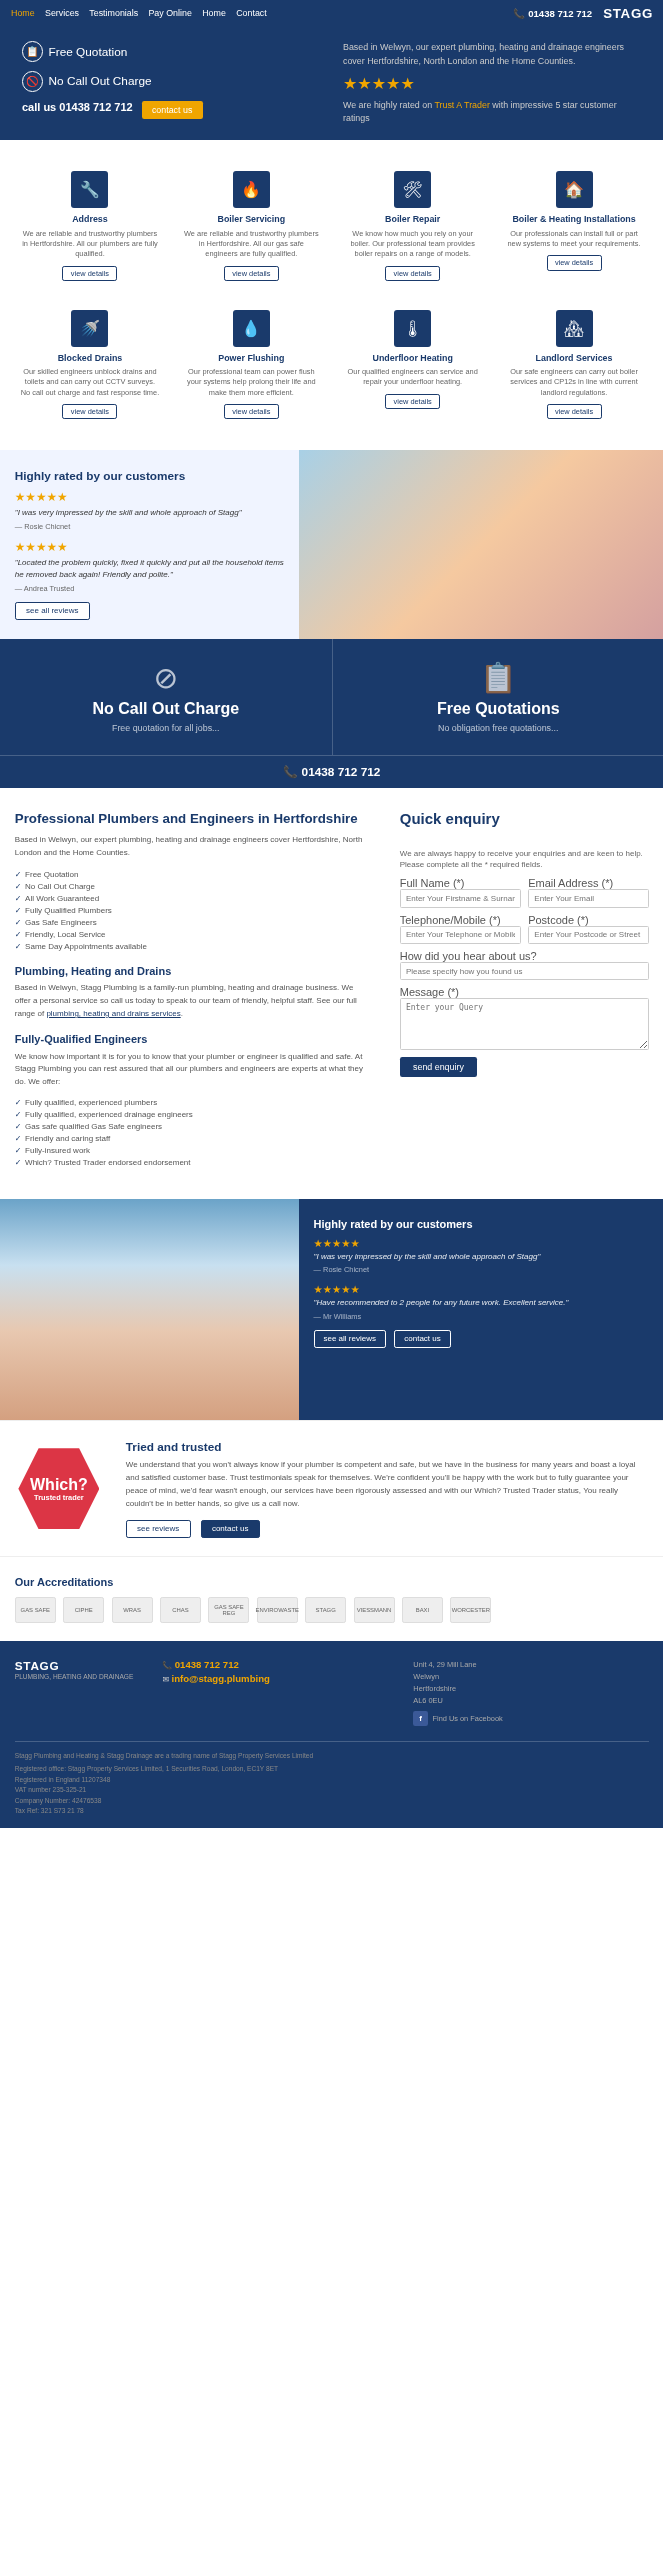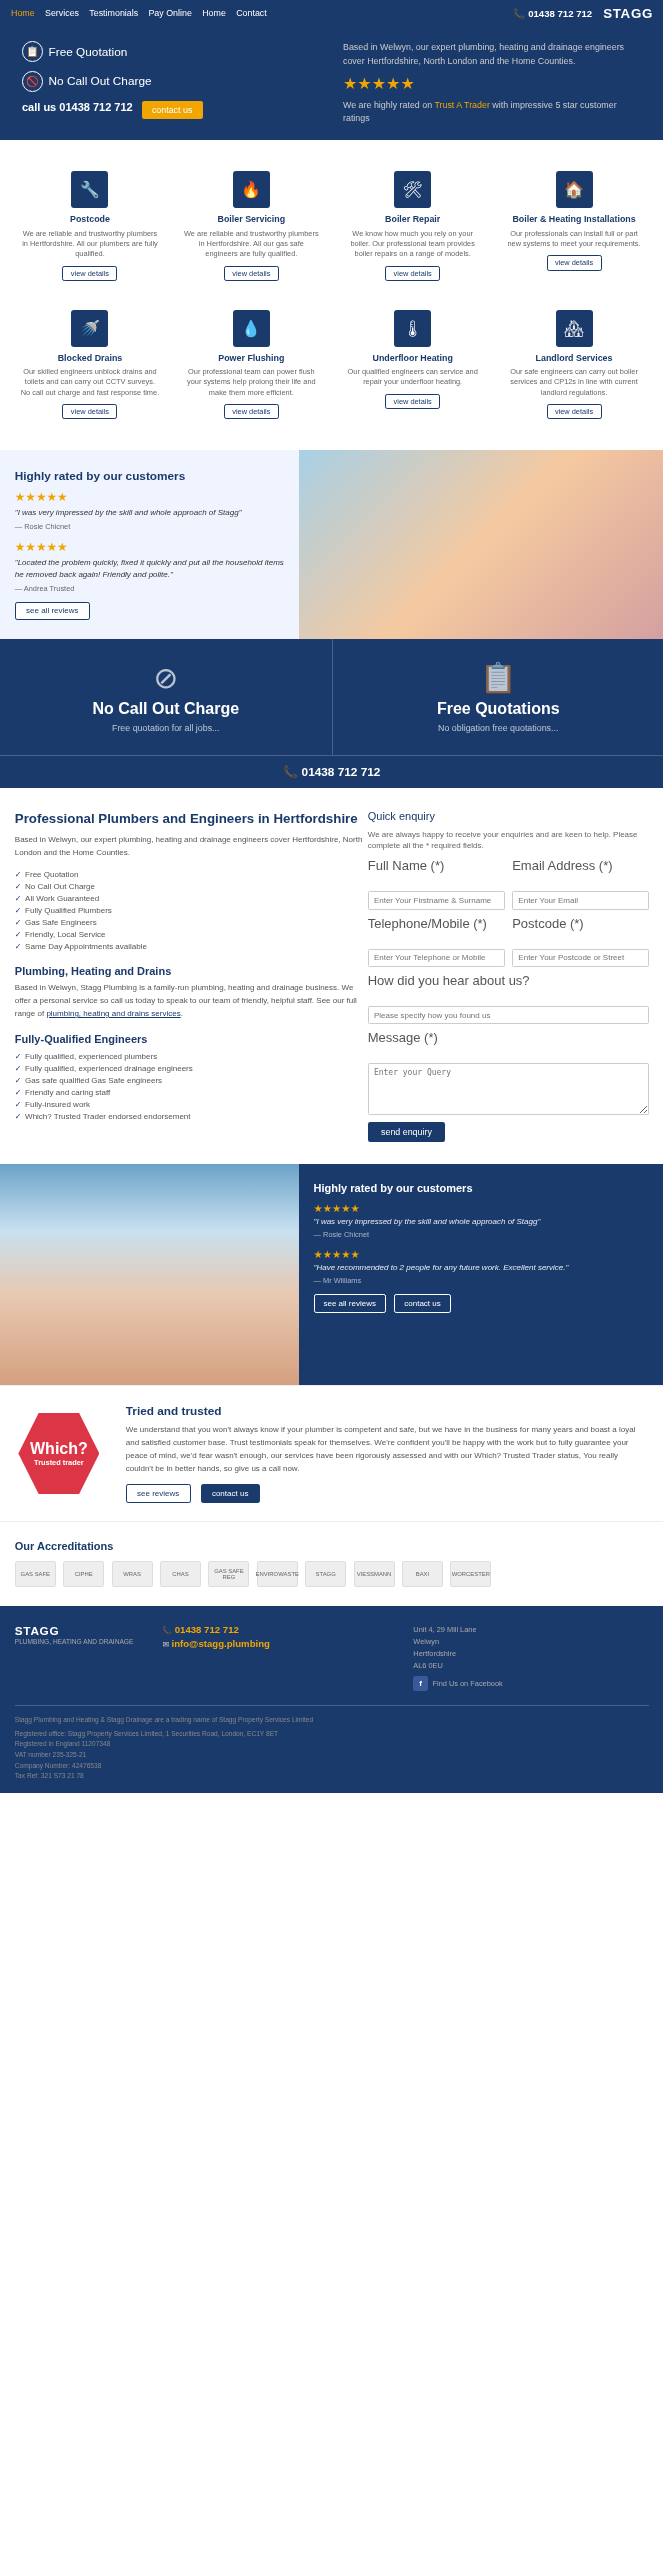--- a/index.html
+++ b/index.html
@@ -50,38 +50,38 @@
     .banner-strip { background: #1a3a6b; display: flex; align-items: stretch; }
     .banner-half { flex: 1; padding: 22px 14.8px; text-align: center; display: flex; flex-direction: column; align-items: center; justify-content: center; }
     .banner-half + .banner-half { border-left: 0.7px solid rgba(255,255,255,0.2); }
     .banner-icon { font-size: 29.5px; color: rgba(255,255,255,0.7); margin-bottom: 5.9px; }
     .banner-half h2 { color: #fff; font-size: 16px; margin-bottom: 4.4px; }
     .banner-half p { color: rgba(255,255,255,0.7); font-size: 8.9px; }
     .phone-banner { background: #1a3a6b; text-align: center; padding: 8.9px; border-top: 0.7px solid rgba(255,255,255,0.2); }
     .phone-banner a { color: #fff; font-size: 11.8px; font-weight: bold; text-decoration: none; }
 
     
-    .main-content { display: flex; padding: 22px 14.8px; gap: 4px; }
+    .main-content { display: flex; padding: 22px 14.8px; gap: 36px; }
     .main-left { flex: 0 0 55%; }
     .main-right { flex: 1; }
     .main-left h2 { color: #1a3a6b; font-size: 13.3px; font-weight: bold; margin-bottom: 7.4px; line-height: 1.3; }
     .main-left > p { font-size: 8px; color: #555; line-height: 1.6; margin-bottom: 8.9px; }
     .usp-list { list-style: none; margin-bottom: 10.3px; }
     .usp-list li { font-size: 8px; color: #555; padding: 1.5px 0; padding-left: 10.3px; position: relative; }
     .usp-list li::before { content: "✓"; color: #1a3a6b; position: absolute; left: 0; font-size: 8px; }
     .main-left h3 { color: #1a3a6b; font-size: 11px; font-weight: bold; margin: 11.8px 0 5.9px; }
     .main-left .sub-p { font-size: 8px; color: #555; line-height: 1.6; margin-bottom: 7.4px; }
     .link-text { color: #1a3a6b; text-decoration: underline; font-size: 8px; }
 
     
-    .main-right h3 { color: #1a3a6b; font-size: 11px; font-weight: normal; margin-bottom: 7px; }
+    .main-right h3 { color: #1a3a6b; font-size: 15px; font-weight: bold; margin-bottom: 21px; }
     .main-right > p { font-size: 8px; color: #666; margin-bottom: 7.4px; line-height: 1.4; }
     .form-row { display: flex; gap: 7.4px; margin-bottom: 5.9px; }
     .form-group { flex: 1; }
-    .form-group label { font-size: 13px; color: #555; display: block; margin-bottom: 18px; }
+    .form-group label { font-size: 11px; color: #555; display: block; margin-bottom: 0; }
     .form-group input, .form-group select, .form-group textarea { width: 100%; border: 0.7px solid #ccc; padding: 3.7px 5.2px; font-size: 8px; border-radius: 1.5px; }
     .form-group textarea { height: 52px; resize: vertical; }
     .send-btn { background: #1a3a6b; color: #fff; border: none; padding: 5.2px 13.3px; font-size: 8.9px; cursor: pointer; border-radius: 2.2px; margin-top: 4.4px; }
 
     
     .photo-testimonials { display: flex; background: #e8f0f8; }
     .photo-side { flex: 0 0 45%; overflow: hidden; }
     .photo-placeholder { width: 100%; height: 221px; background: linear-gradient(180deg, #6ba3c8 0%, #b8d4e8 40%, #e8c4a0 80%); }
     .testimonials-side { flex: 1; padding: 18.4px 14.8px; background: #1a3a6b; }
     .testimonials-side h3 { color: #fff; font-size: 11px; margin-bottom: 7.4px; }
@@ -168,21 +168,21 @@
       <a href="#">Trust A Trader</a>
       <span>with impressive 5 star customer ratings</span>
     </p>
   </div>
 </div>
 
 <div class="services">
   <div class="services-grid">
     <div class="service-card">
       <div class="service-icon">🔧</div>
-      <h4>Postcode</h4>
+      <h4>Address</h4>
       <p>We are reliable and trustworthy plumbers in Hertfordshire. All our plumbers are fully qualified.</p>
       <a href="#" class="view-details">view details</a>
     </div>
     <div class="service-card">
       <div class="service-icon">🔥</div>
       <h4>Boiler Servicing</h4>
       <p>We are reliable and trustworthy plumbers in Hertfordshire. All our gas safe engineers are fully qualified.</p>
       <a href="#" class="view-details">view details</a>
     </div>
     <div class="service-card">
@@ -269,20 +269,21 @@
       <li>Fully Qualified Plumbers</li>
       <li>Gas Safe Engineers</li>
       <li>Friendly, Local Service</li>
       <li>Same Day Appointments available</li>
     </ul>
     <h3>Plumbing, Heating and Drains</h3>
     <p class="sub-p">
       Based in Welwyn, Stagg Plumbing is a family-run plumbing, heating and drainage business. We offer a personal service so call us today to speak to our team of friendly, helpful staff. See our full range of <a href="#" class="link-text">plumbing, heating and drains services</a>.
     </p>
     <h3>Fully-Qualified Engineers</h3>
+    <p class="sub-p">We know how important it is for you to know that your plumber or engineer is qualified and safe. At Stagg Plumbing you can rest assured that all our plumbers and engineers are experts at what they do. We offer:</p>
     <ul class="fq-list">
       <li>Fully qualified, experienced plumbers</li>
       <li>Fully qualified, experienced drainage engineers</li>
       <li>Gas safe qualified Gas Safe engineers</li>
       <li>Friendly and caring staff</li>
       <li>Fully-insured work</li>
       <li>Which? Trusted Trader endorsed endorsement</li>
     </ul>
   </div>
   <div class="main-right">

